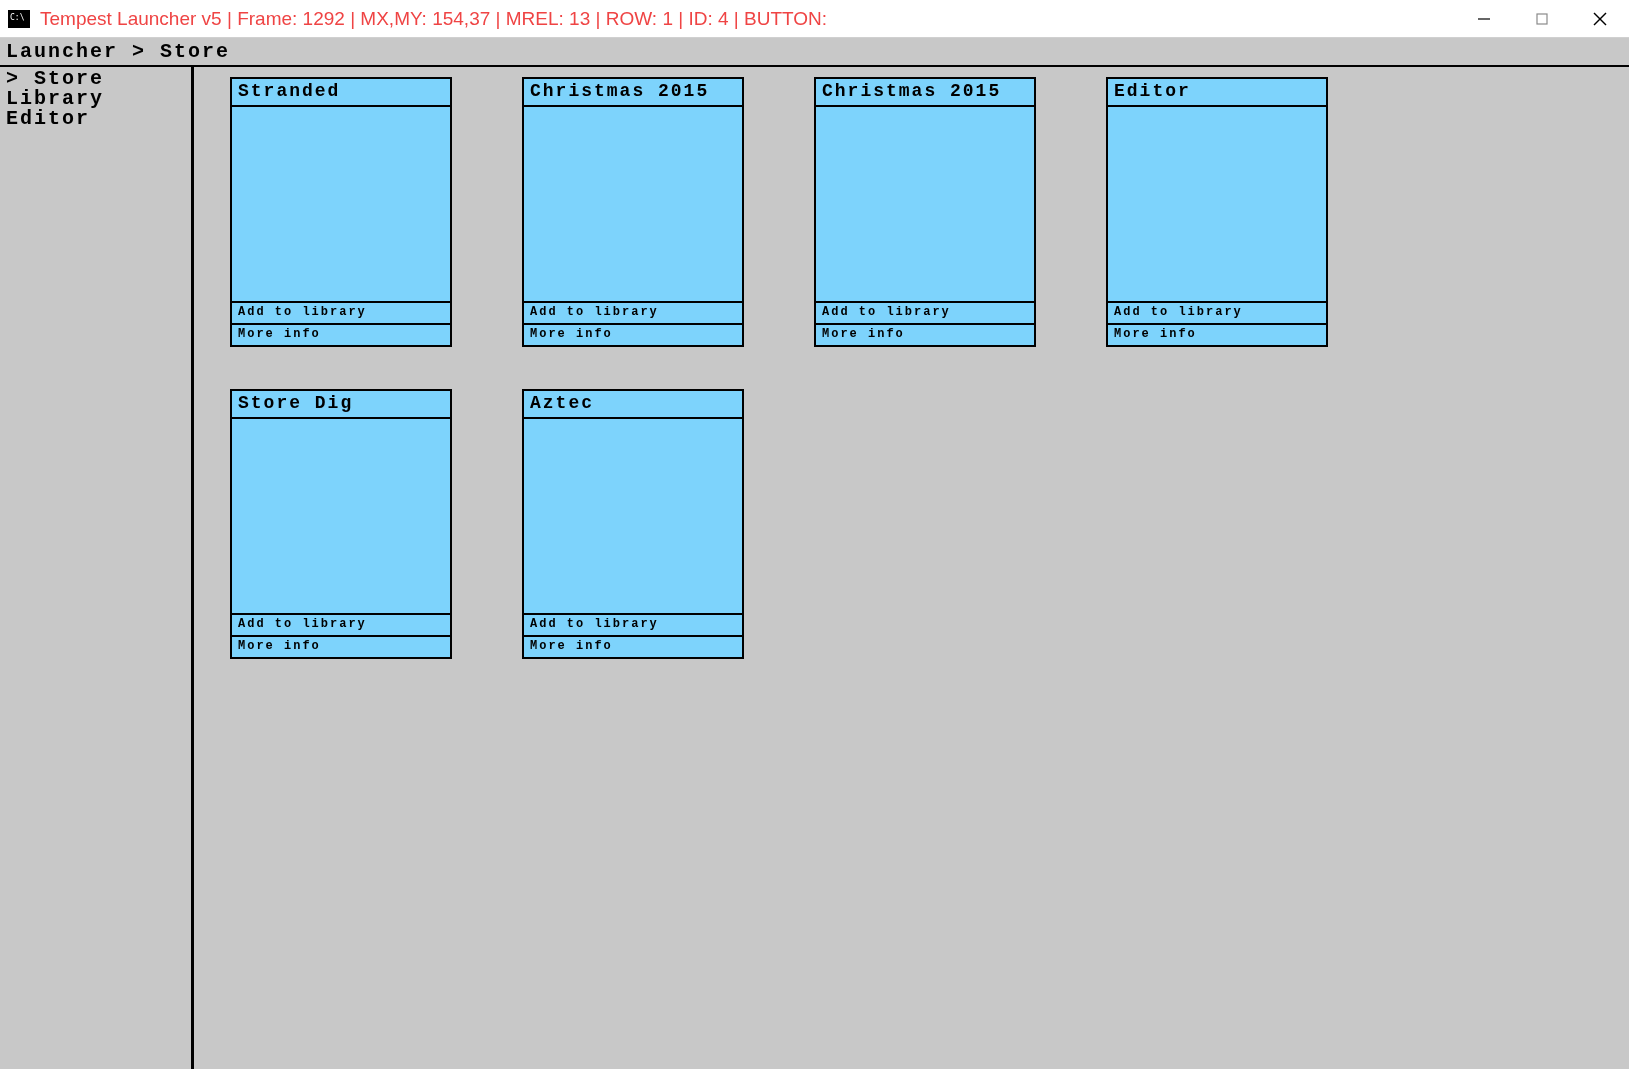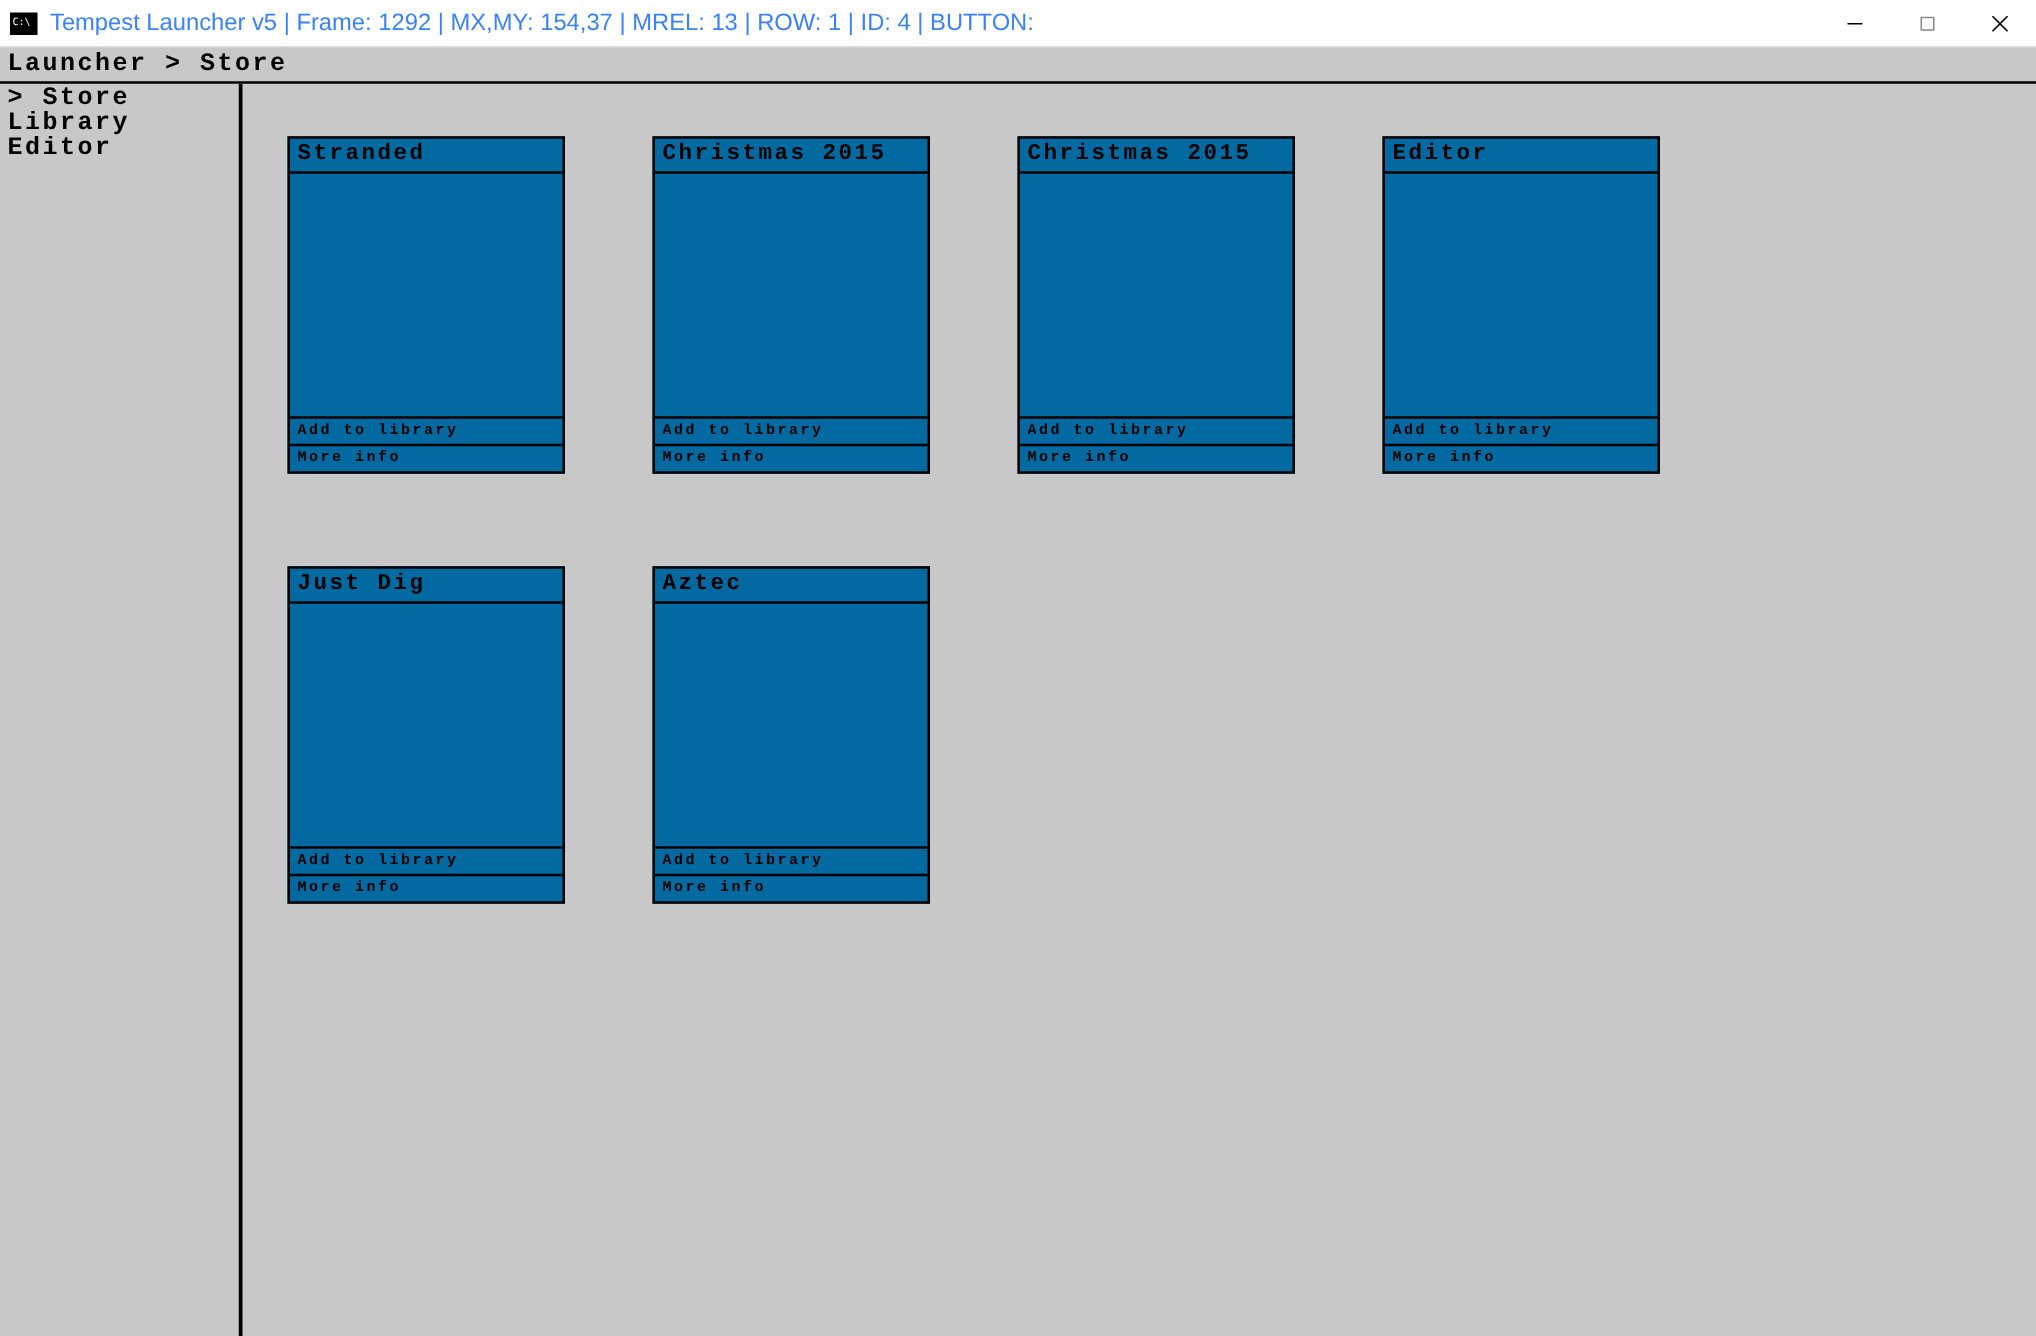--- a/index.html
+++ b/index.html
@@ -37,21 +37,21 @@
     font-size: 8px;
     font-family: "Consolas", monospace;
     position: absolute;
     left: 2px; top: 3px;
   }
   .titlebar .title-text {
     flex: 1;
     white-space: nowrap;
     overflow: hidden;
     text-overflow: ellipsis;
-    color: #3b82f6;
+    color: #ef4444;
   }
   .titlebar .win-controls {
     display: flex;
     height: 100%;
   }
   .titlebar .win-btn {
     width: 58px;
     display: flex;
     align-items: center;
     justify-content: center;
@@ -98,22 +98,21 @@
   }
   .grid {
     display: flex;
     flex-wrap: wrap;
     gap: 42px 70px;
   }
 
   .card {
     width: 222px;
     border: 2px solid #000;
-    background: #0369a1;
-    margin-top: 32px;
+    background: #7dd3fc;
   }
   .card-title {
     border-bottom: 2px solid #000;
     padding: 2px 6px 4px 6px;
     font-size: 18px;
     letter-spacing: 2px;
     min-height: 26px;
   }
   .card-body {
     height: 196px;
@@ -191,21 +190,21 @@
       </div>
 
       <div class="card">
         <div class="card-title">Editor</div>
         <div class="card-body"></div>
         <div class="card-btn">Add to library</div>
         <div class="card-btn">More info</div>
       </div>
 
       <div class="card">
-        <div class="card-title">Just Dig</div>
+        <div class="card-title">Store Dig</div>
         <div class="card-body"></div>
         <div class="card-btn">Add to library</div>
         <div class="card-btn">More info</div>
       </div>
 
       <div class="card">
         <div class="card-title">Aztec</div>
         <div class="card-body"></div>
         <div class="card-btn">Add to library</div>
         <div class="card-btn">More info</div>

